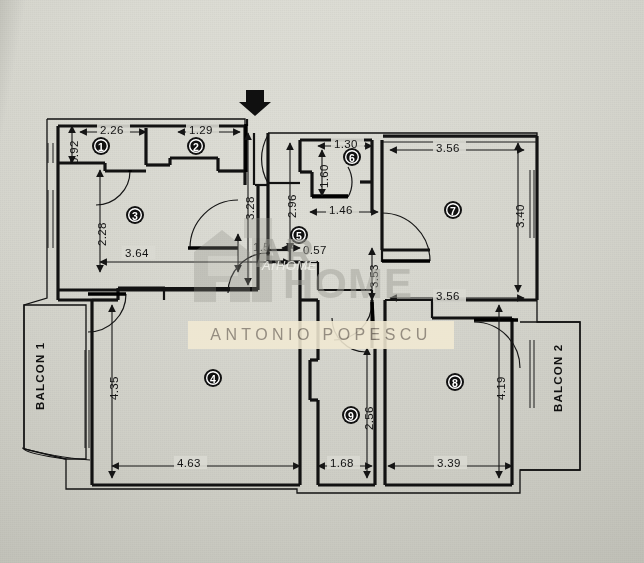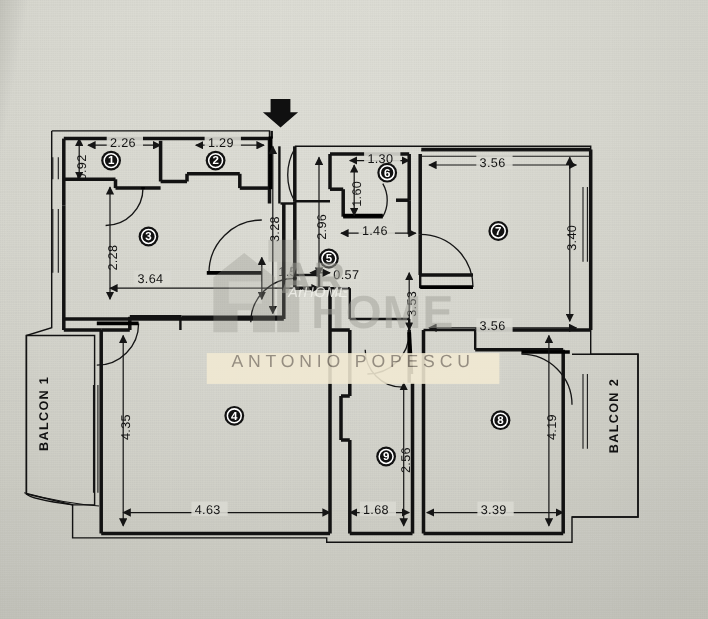--- a/index.html
+++ b/index.html
@@ -68,21 +68,21 @@
   }
   #wm-small{
     position:absolute;left:262px;top:258px;
     font-family:"Liberation Sans", sans-serif;
     font-size:13px;color:#f2f2ec;opacity:.85;
     letter-spacing:.5px;pointer-events:none;white-space:nowrap;font-style:italic;
   }
   #banner{
     position:absolute;left:188px;top:321px;width:266px;height:28px;
     background:#f2ead3;opacity:.88;
-    display:flex;justify-content:center;
+    display:flex;align-items:center;justify-content:center;
     pointer-events:none;
   }
   #banner span{
     font-family:"Liberation Sans", sans-serif;
     font-size:16px;color:#8d8477;letter-spacing:4.4px;
     white-space:nowrap;
   }
 </style>
 </head>
 <body>

